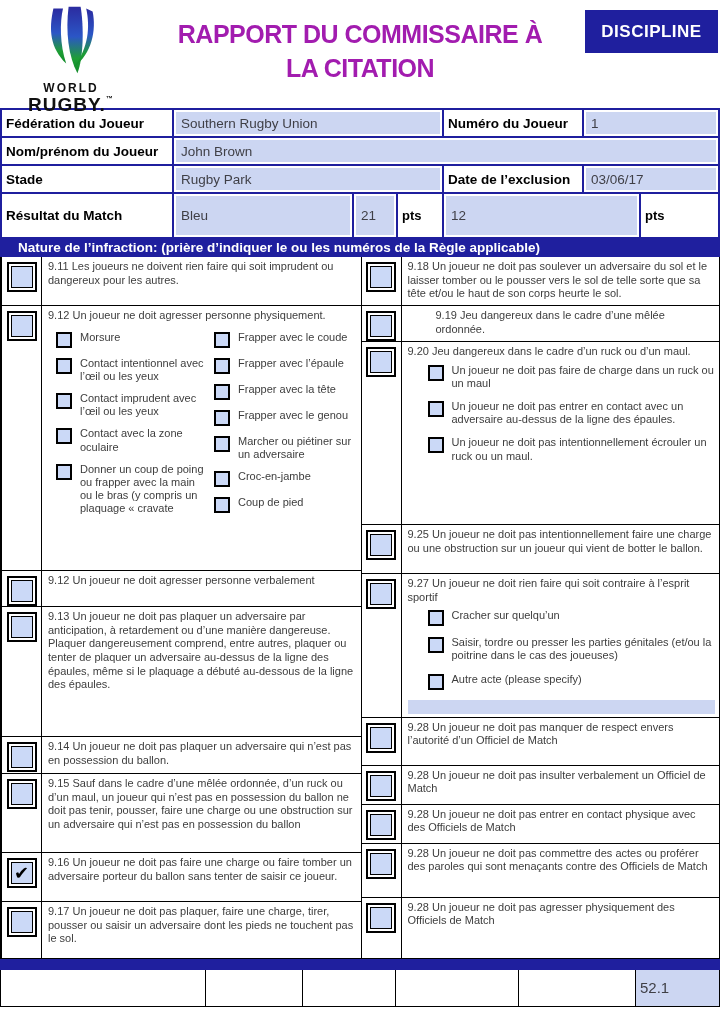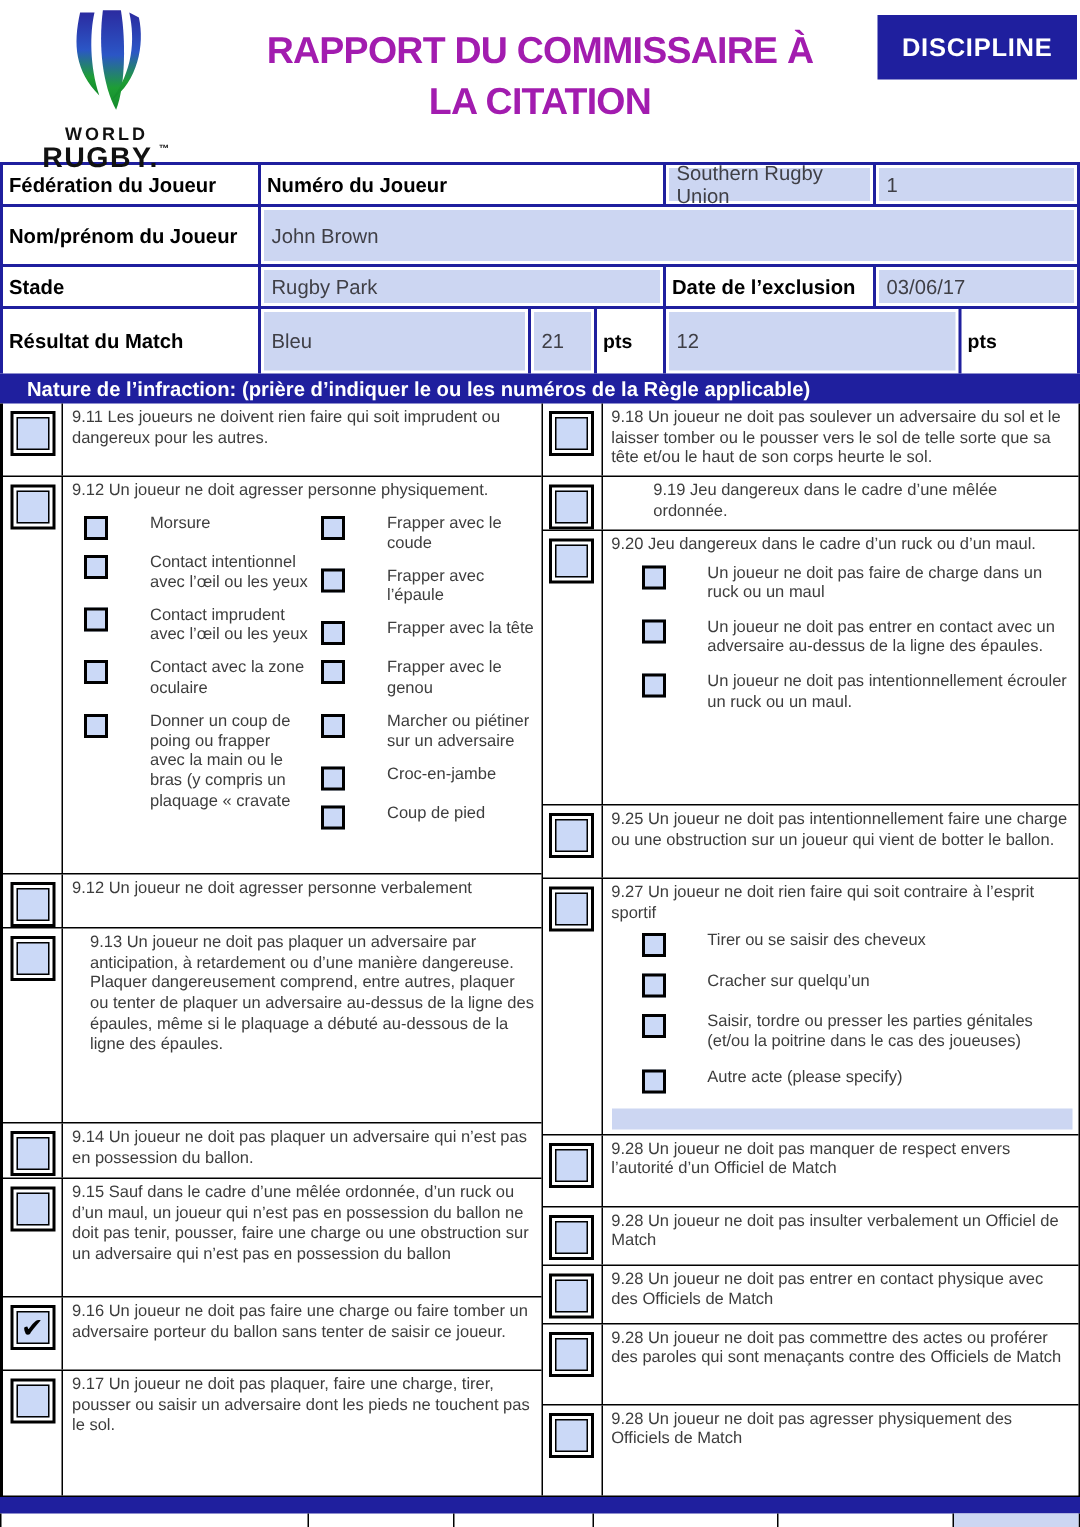--- a/index.html
+++ b/index.html
@@ -21,21 +21,21 @@
   .title{position:absolute;left:160px;width:400px;top:18px;text-align:center;
          font-size:25px;font-weight:800;color:#a21caf;line-height:1.35;letter-spacing:-.5px;}
   .badge{position:absolute;right:2px;top:10px;width:133px;height:43px;background:var(--navy);
          color:#fff;font-weight:bold;font-size:17px;display:flex;align-items:center;justify-content:center;
          letter-spacing:.5px;}
 
   
   .topform{border:2px solid var(--navy);border-bottom:none;}
   .trow{display:grid;border-bottom:2px solid var(--navy);}
   .trow.r1,.trow.r3{grid-template-columns:172px 270px 140px 1fr;height:28px;}
-  .trow.r2{grid-template-columns:172px 1fr;height:40px;text-align:center;}
+  .trow.r2{grid-template-columns:172px 1fr;height:28px;text-align:center;}
   .trow.r4{grid-template-columns:172px 180px 44px 46px 197px 43px 1fr;height:43px;}
   .tcell{border-right:2px solid var(--navy);display:flex;align-items:center;overflow:hidden;}
   .tcell:last-child{border-right:none;}
   .tlabel{font-weight:bold;font-size:13.5px;color:#000;padding:0 4px;}
   .tfill{background:var(--field);flex:1;align-self:stretch;margin:2px;display:flex;align-items:center;
          padding:0 5px;font-size:13.5px;color:#3f3f46;}
   .tpts{font-weight:bold;font-size:13px;color:#000;padding:0 4px;}
 
   
   .naturebar{background:var(--navy);color:#fff;font-weight:bold;font-size:13.5px;height:20px;
@@ -49,21 +49,21 @@
   .inf-col .inf-row:last-child{border-bottom:none;flex:1;}
   .inf-cb-cell{width:40px;min-width:40px;border-right:1px solid #000;display:flex;justify-content:center;
                padding-top:5px;}
   .inf-text-cell{flex:1;padding:3px 4px 3px 6px;font-size:11px;color:var(--ink);line-height:1.24;overflow:hidden;}
   .cb-big{width:30px;height:30px;border:2px solid #000;background:#fff;padding:2px;}
   .cb-big .cb-in{width:100%;height:100%;border:1px solid #000;background:var(--cbfill);
                  display:flex;align-items:center;justify-content:center;font-size:18px;font-weight:bold;color:#000;}
   .sub2col{display:flex;margin-top:8px;}
   .subcol-l{width:158px;}
   .subcol-r{flex:1;}
-  .sub-item{display:flex;margin-bottom:9px;gap:20px;}
+  .sub-item{display:flex;margin-bottom:9px;}
   .cb-sm{width:16px;height:16px;min-width:16px;border:2px solid #000;background:var(--cbfill);margin:1px 8px 0 8px;}
   .sub-item .lbl{flex:1;line-height:1.2;}
   .sublist{margin-top:5px;}
   .sublist .sub-item{margin-left:12px;margin-bottom:10px;}
   .inline-input{background:var(--field);height:14px;margin-top:4px;}
 
   
   .navybar{height:11px;background:var(--navy);}
   .brow{display:grid;border-left:1px solid #000;border-right:1px solid #000;border-bottom:1px solid #000;}
   .brow.period{grid-template-columns:205px 97px 93px 123px 117px 1fr;height:37px;}
@@ -98,24 +98,24 @@
     <div class="title">RAPPORT DU COMMISSAIRE À LA CITATION</div>
     <div class="badge">DISCIPLINE</div>
   </div>
 
   <div class="topform">
     <div class="trow r1">
       <div class="tcell">
           <span class="tlabel">Fédération du Joueur</span>
         </div>
       <div class="tcell">
+          <div class="tfill">Southern Rugby Union</div>
+        </div>
+      <div class="tcell">
           <span class="tlabel">Numéro du Joueur</span>
-        </div>
-      <div class="tcell">
-          <div class="tfill">Southern Rugby Union</div>
         </div>
       <div class="tcell">
           <div class="tfill">1</div>
         </div>
     </div>
     <div class="trow r2">
       <div class="tcell">
           <span class="tlabel">Nom/prénom du Joueur</span>
         </div>
       <div class="tcell">
@@ -232,21 +232,21 @@
             </div></div>
         </div>
         <div class="inf-row" style="min-height: 36px;">
           <div class="inf-cb-cell">
             <span class="cb-big">
               <span class="cb-in"></span>
             </span>
           </div>
           <div class="inf-text-cell"><span>9.12 </span><span>Un joueur ne doit agresser personne verbalement</span></div>
         </div>
-        <div class="inf-row" style="min-height: 130px; gap: 12px;">
+        <div class="inf-row" style="min-height: 130px;">
           <div class="inf-cb-cell">
             <span class="cb-big">
               <span class="cb-in"></span>
             </span>
           </div>
           <div class="inf-text-cell"><span>9.13 </span><span>Un joueur ne doit pas plaquer un adversaire par anticipation, à retardement ou d’une manière dangereuse. Plaquer dangereusement comprend, entre autres, plaquer ou tenter de plaquer un adversaire au-dessus de la ligne des épaules, même si le plaquage a débuté au-dessous de la ligne des épaules.</span></div>
         </div>
         <div class="inf-row" style="min-height: 37px;">
           <div class="inf-cb-cell">
             <span class="cb-big">
@@ -326,24 +326,20 @@
           </div>
           <div class="inf-text-cell"><span>9.25 </span><span>Un joueur ne doit pas intentionnellement faire une charge ou une obstruction sur un joueur qui vient de botter le ballon.</span></div>
         </div>
         <div class="inf-row" style="min-height: 130px;">
           <div class="inf-cb-cell">
             <span class="cb-big">
               <span class="cb-in"></span>
             </span>
           </div>
           <div class="inf-text-cell"><span>9.27 </span><span>Un joueur ne doit rien faire qui soit contraire à l’esprit sportif</span><div class="sublist">
-              <div class="sub-item">
-                <span class="cb-sm"></span>
-                <span class="lbl">Tirer ou se saisir des cheveux</span>
-              </div>
               <div class="sub-item">
                 <span class="cb-sm"></span>
                 <span class="lbl">Cracher sur quelqu’un</span>
               </div>
               <div class="sub-item">
                 <span class="cb-sm"></span>
                 <span class="lbl">Saisir, tordre ou presser les parties génitales (et/ou la poitrine dans le cas des joueuses)</span>
               </div>
               <div class="sub-item">
                 <span class="cb-sm"></span>

